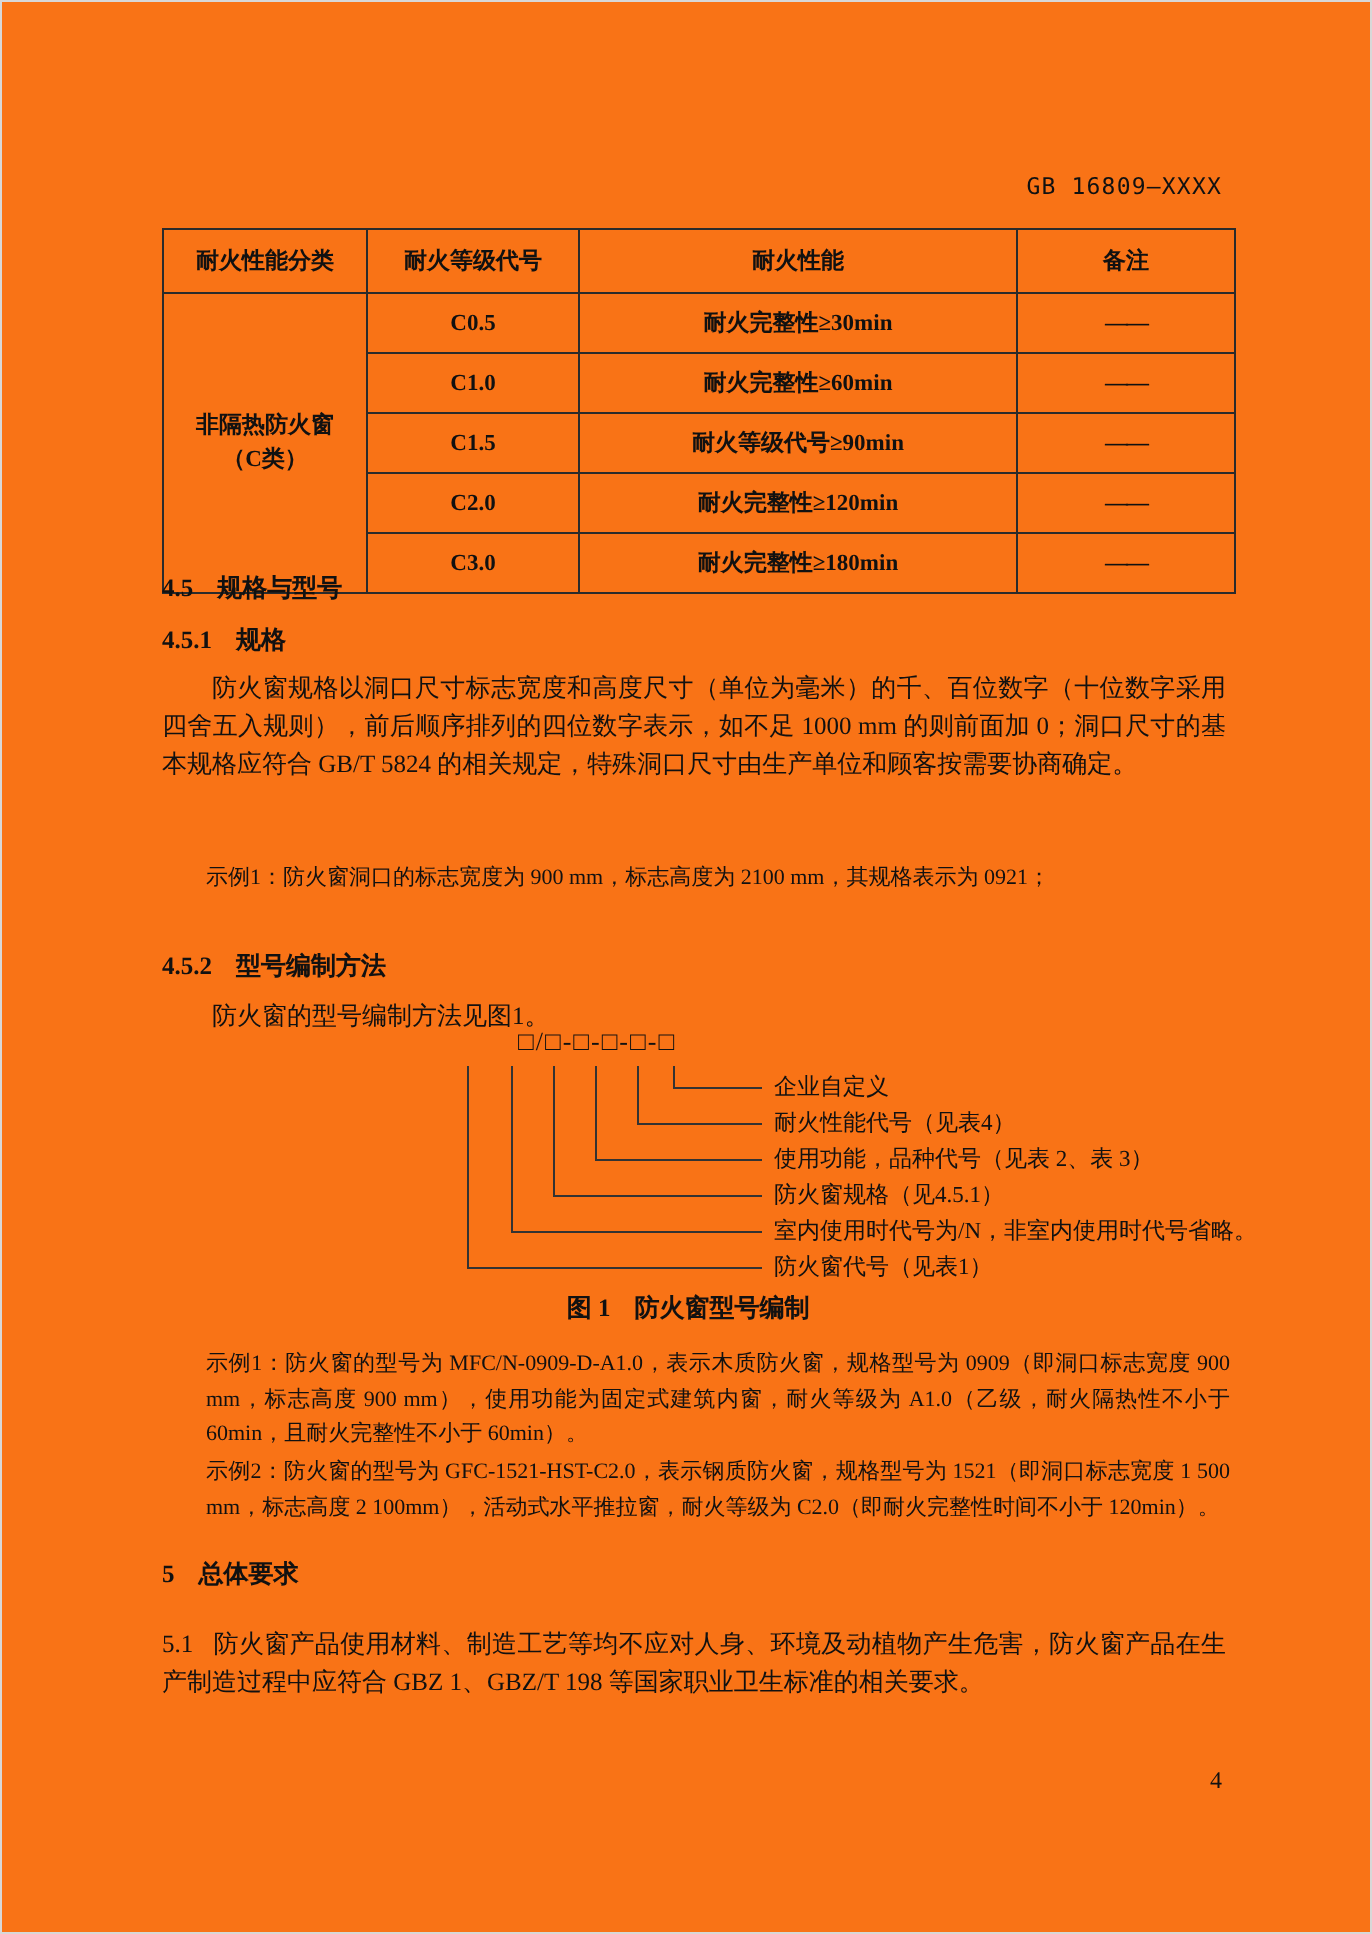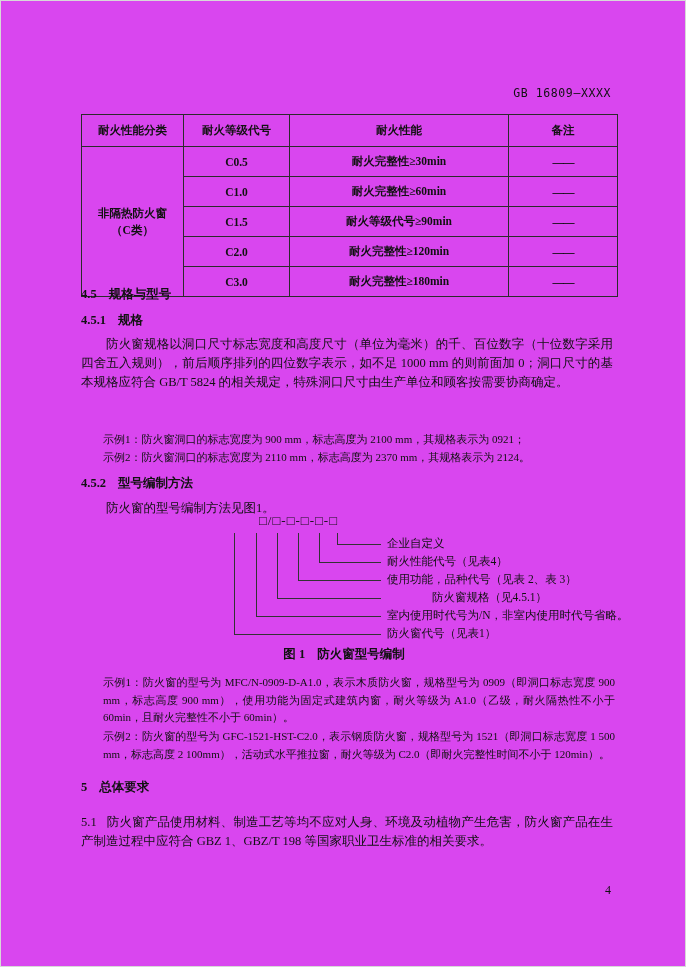--- a/index.html
+++ b/index.html
@@ -7,21 +7,21 @@
     padding: 0;
     background: #f0f0f0;
   }
   body {
     font-family: "Liberation Serif", "DejaVu Serif", serif;
   }
   .page {
     position: relative;
     width: 686px;
     height: 967px;
-    background: #d946ef;
+    background: #f97316;
     margin: 0 auto;
     box-sizing: border-box;
     border: 1px solid #d8d8d8;
     overflow: hidden;
   }
 
   
   .std-header {
     position: absolute;
     top: 85px;
@@ -209,21 +209,20 @@
   </div>
 
   <div class="clause-h" style="top:311px;">
     <span class="num">4.5.1</span><span>规格</span>
   </div>
 
   <div class="para indent" style="top:334px;">防火窗规格以洞口尺寸标志宽度和高度尺寸（单位为毫米）的千、百位数字（十位数字采用四舍五入规则），前后顺序排列的四位数字表示，如不足 1000 mm 的则前面加 0；洞口尺寸的基本规格应符合 GB/T 5824 的相关规定，特殊洞口尺寸由生产单位和顾客按需要协商确定。</div>
 
 
   <div class="example" style="top:430px;">示例1：防火窗洞口的标志宽度为 900 mm，标志高度为 2100 mm，其规格表示为 0921；</div>
-  <div class="example" style="top:448px;">示例2：防火窗洞口的标志宽度为 2110 mm，标志高度为 2370 mm，其规格表示为 2124。</div>
 
   <div class="clause-h" style="top:474px;">
     <span class="num">4.5.2</span><span>型号编制方法</span>
   </div>
 
   <div class="para indent" style="top:498px;">防火窗的型号编制方法见图1。</div>
 
   <div class="diagram">
 
     <div class="code-string">□/□-□-□-□-□</div>
@@ -241,21 +240,21 @@
 
         <path d="M175,20 L175,103 L300,103"></path>
 
         <path d="M153,20 L153,121 L300,121"></path>
       </g>
     </svg>
 
     <div class="dlabel" style="top:23px;">企业自定义</div>
     <div class="dlabel" style="top:41px;">耐火性能代号（见表4）</div>
     <div class="dlabel" style="top:59px;">使用功能，品种代号（见表 2、表 3）</div>
-    <div class="dlabel" style="top:77px;margin-left:45px;">防火窗规格（见4.5.1）</div>
+    <div class="dlabel" style="top:77px;">防火窗规格（见4.5.1）</div>
     <div class="dlabel" style="top:95px;">室内使用时代号为/N，非室内使用时代号省略。</div>
     <div class="dlabel" style="top:113px;">防火窗代号（见表1）</div>
   </div>
 
   <div class="fig-caption" style="top:645px;">
     <span>图 1</span><span class="gap"></span><span>防火窗型号编制</span>
   </div>
 
   <div class="example" style="top:673px;">示例1：防火窗的型号为 MFC/N-0909-D-A1.0，表示木质防火窗，规格型号为 0909（即洞口标志宽度 900 mm，标志高度 900 mm），使用功能为固定式建筑内窗，耐火等级为 A1.0（乙级，耐火隔热性不小于 60min，且耐火完整性不小于 60min）。</div>
 

